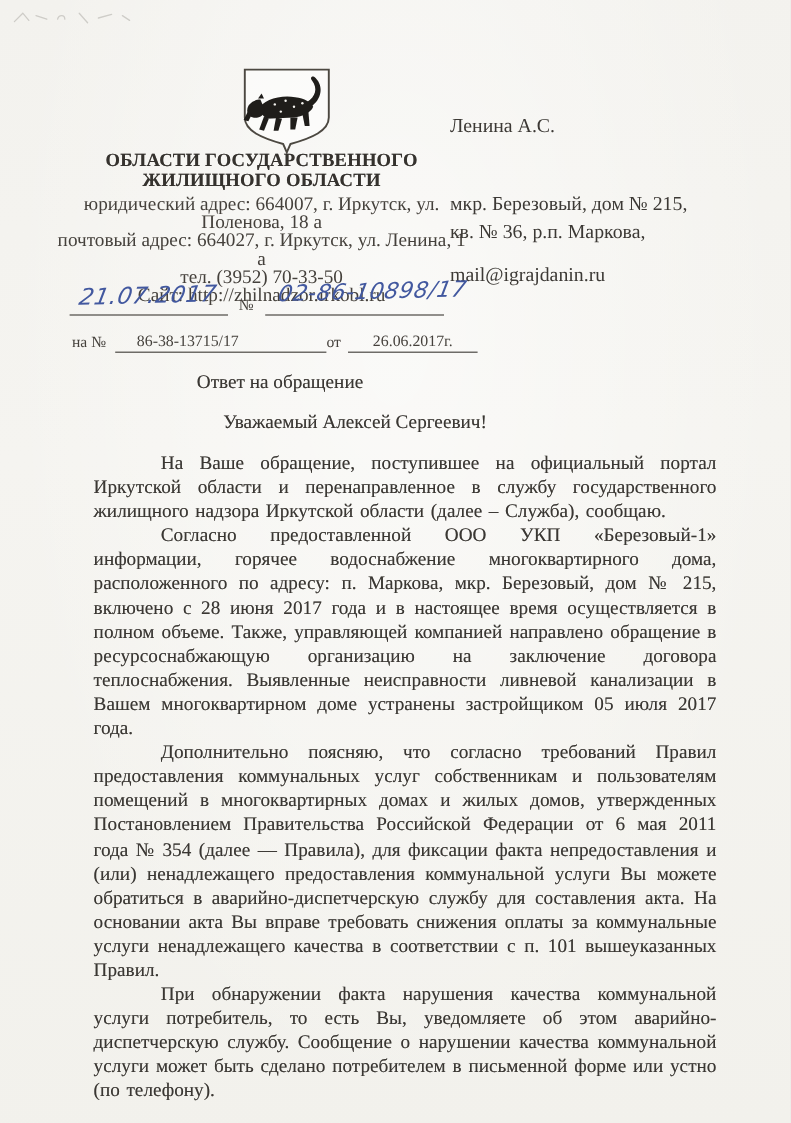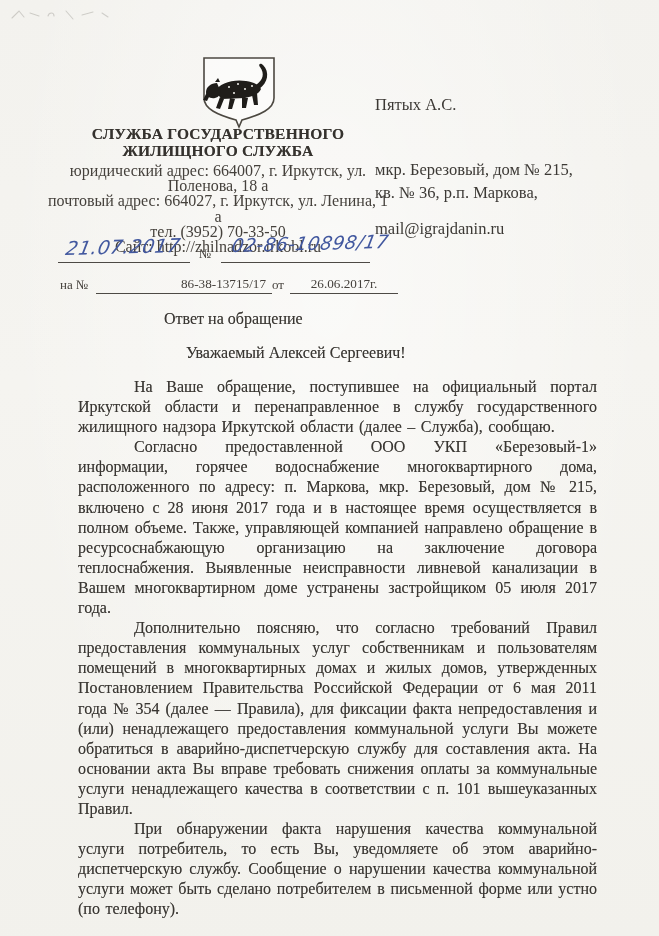--- a/index.html
+++ b/index.html
@@ -55,21 +55,21 @@
     color: #42589f;
     transform: skewX(-12deg) rotate(-1.5deg);
     transform-origin: left bottom;
     white-space: nowrap;
     letter-spacing: .5px;
   }
   .hw-date { position: absolute; left: 6px; top: -6px; font-size: 19px; }
   .hw-num  { position: absolute; left: 172px; top: -8px; font-size: 18.5px; }
   .lbl-no  { position: absolute; left: 141px; top: 3px; }
   .row2 .lbl-nano { position: absolute; left: 2px; top: 7px; }
-  .row2 .in-num  { position: absolute; left: 56px; top: 6px; width: 152px; text-align: right; font-size: 13.2px; }
+  .row2 .in-num  { position: absolute; left: 56px; top: 6px; width: 152px; text-align: left; font-size: 13.2px; }
   .row2 .lbl-ot  { position: absolute; left: 214px; top: 7px; }
   .row2 .in-date { position: absolute; left: 232px; top: 6px; width: 108px; text-align: center; font-size: 13.2px; }
 
   
   .letter { position: absolute; left: 78px; top: 309px; width: 519px; font-size: 16px; color: #3a3733; text-shadow: 0 0 .35px rgba(58,55,51,.5); }
   .subject  { margin-left: 86px; line-height: 20px; }
   .greeting { margin-left: 108px; margin-top: 14px; line-height: 20px; }
   .paragraphs { margin-top: 14px; }
   .paragraphs p {
     text-indent: 56px;
@@ -112,33 +112,33 @@
       <circle cx="36" cy="33" r="1"></circle>
         <circle cx="45" cy="30" r="1"></circle>
       <circle cx="52" cy="35" r="1"></circle>
         <circle cx="59" cy="32" r="1"></circle>
       <circle cx="41" cy="39" r="1"></circle>
     </g>
   </svg>
 
   <div class="org-block">
     <div class="org-name">
-      <div>СЛУЖБА ГОСУДАРСТВЕННОГО</div>
-      <div>ЖИЛИЩНОГО СЛУЖБА</div>
+      <div>ОБЛАСТИ ГОСУДАРСТВЕННОГО</div>
+      <div>ЖИЛИЩНОГО ОБЛАСТИ</div>
     </div>
     <div class="org-info">
       <div>юридический адрес: 664007, г. Иркутск, ул. Поленова, 18 а</div>
       <div>почтовый адрес: 664027, г. Иркутск, ул. Ленина, 1 а</div>
       <div>тел. (3952) 70-33-50</div>
       <div><span>Сайт: </span><span class="url">http://zhilnadzor.irkobl.ru</span></div>
     </div>
   </div>
 
   <div class="recipient">
-    <div class="name">Пятых А.С.</div>
+    <div class="name">Ленина А.С.</div>
     <div class="addr">
       <div>мкр. Березовый, дом № 215,</div>
       <div>кв. № 36, р.п. Маркова,</div>
     </div>
     <div class="email">mail@igrajdanin.ru</div>
   </div>
 
   <div class="refs">
     <div class="row row1">
       <span class="hw hw-date">21.07.2017</span>

